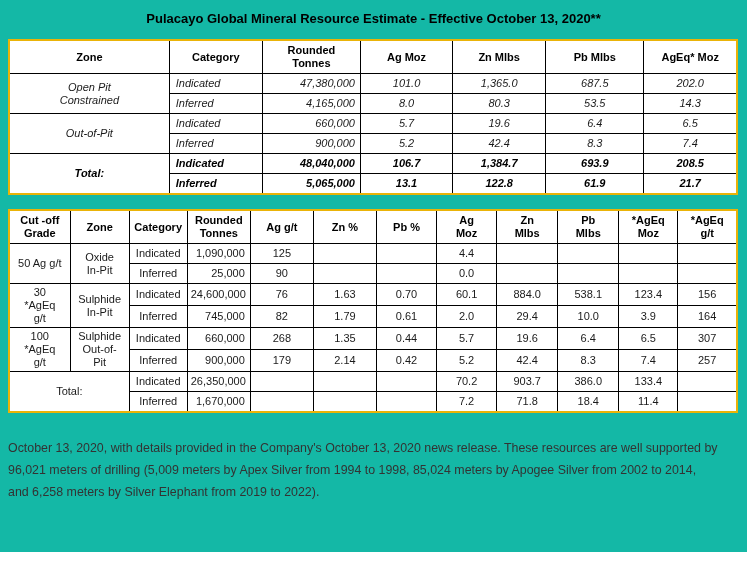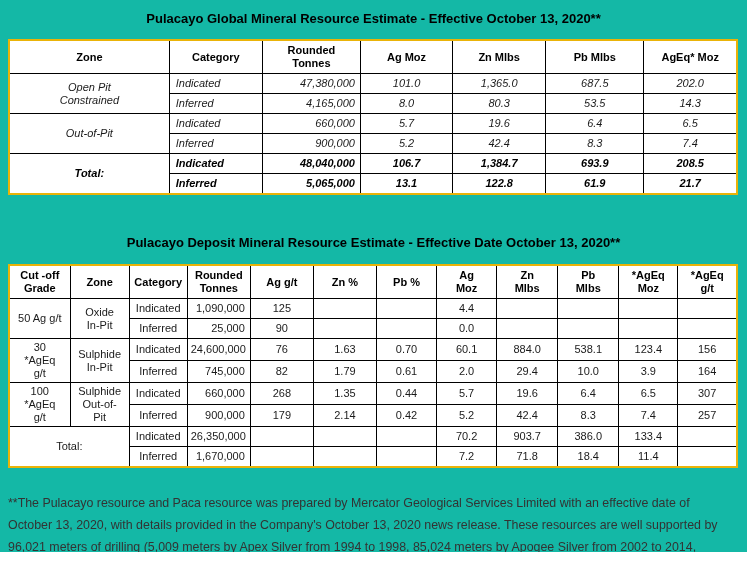--- a/index.html
+++ b/index.html
@@ -114,21 +114,20 @@
         <td class="cat-left">Inferred</td>
         <td class="num-right">5,065,000</td>
         <td>13.1</td>
         <td>122.8</td>
         <td>61.9</td>
         <td>21.7</td>
       </tr>
     </tbody>
   </table>
 
-  <div class="table-title title2">Pulacayo Deposit Mineral Resource Estimate - Effective Date October 13, 2020**</div>
 
   <table class="t2">
     <colgroup>
       <col style="width:61px">
         <col style="width:59px">
         <col style="width:58px">
         <col style="width:63px">
       <col style="width:63px">
         <col style="width:63px">
         <col style="width:60px">
@@ -270,19 +269,18 @@
         <td>7.2</td>
         <td>71.8</td>
         <td>18.4</td>
         <td>11.4</td>
         <td></td>
       </tr>
     </tbody>
   </table>
 
   <div class="footnote">
-    <div>**The Pulacayo resource and Paca resource was prepared by Mercator Geological Services Limited with an effective date of</div>
     <div>October 13, 2020, with details provided in the Company's October 13, 2020 news release. These resources are well supported by</div>
     <div>96,021 meters of drilling (5,009 meters by Apex Silver from 1994 to 1998, 85,024 meters by Apogee Silver from 2002 to 2014,</div>
     <div>and 6,258 meters by Silver Elephant from 2019 to 2022).</div>
   </div>
 
 </div>
 
 </body></html>

